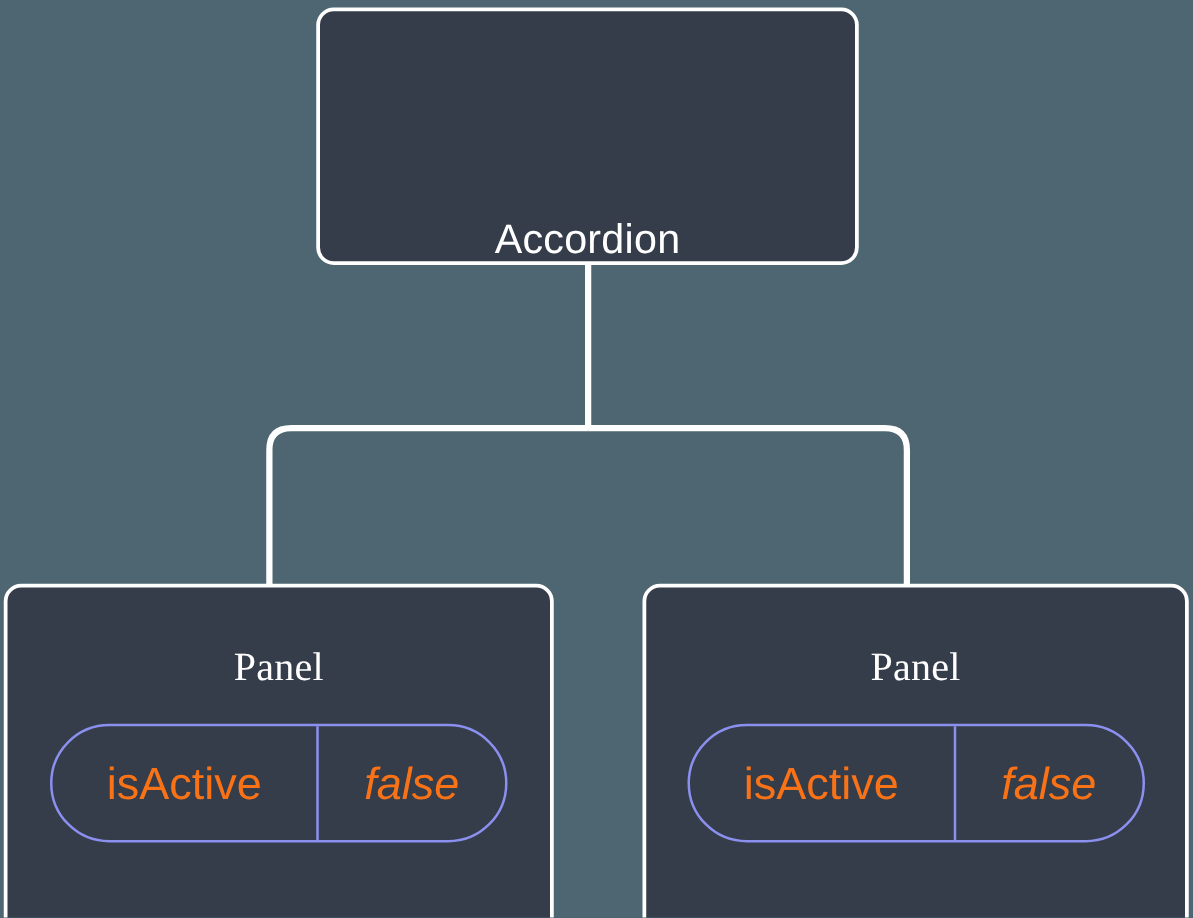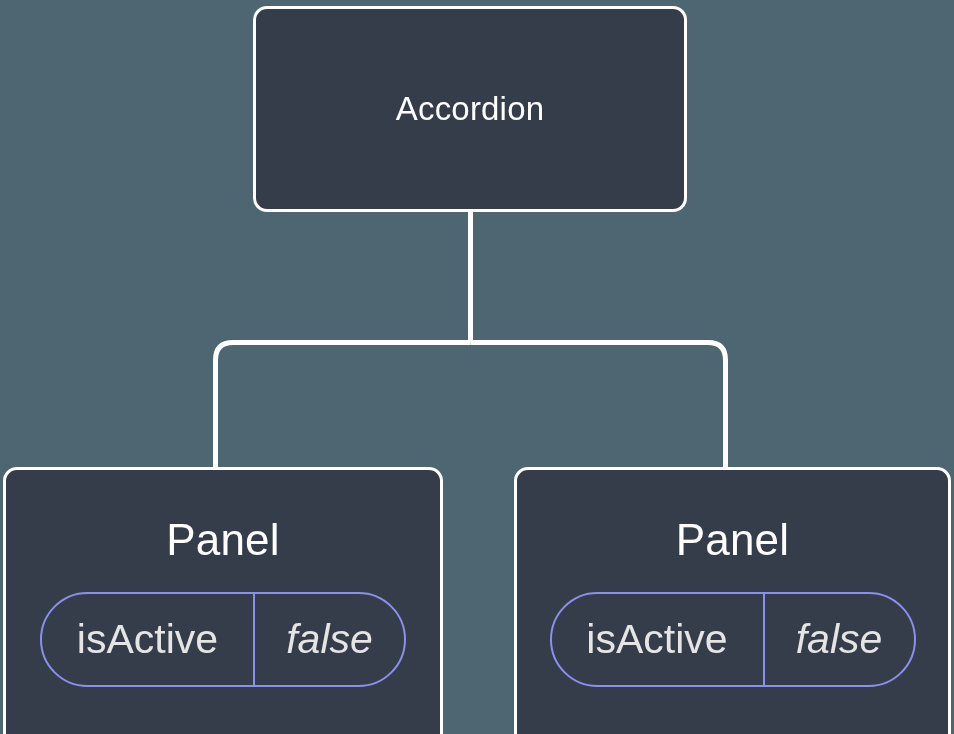--- a/index.html
+++ b/index.html
@@ -45,21 +45,21 @@
     flex-direction: column;
     align-items: center;
   }
 
   
   #node-root {
     left: 253px;
     top: 6px;
     width: 434px;
     height: 206px;
-    justify-content: center;
+    justify-content: flex-end;
   }
 
   .node-title {
     color: #ffffff;
     font-size: 33px;
     font-weight: 400;
     letter-spacing: 0.2px;
     line-height: 1.1;
     text-align: center;
   }
@@ -77,21 +77,22 @@
     width: 440px;
   }
 
   #node-panel-1 {
     left: 514px;
     top: 467px;
     width: 437px;
   }
 
   .panel .node-title {
-    font-size: 44px;
+    font-size: 32px;
+    font-family: Liberation Serif, serif;
   }
 
   
   .prop-pill {
     margin-top: 28px;
     box-sizing: border-box;
     height: 95px;
     border: 2px solid #8b90ef;
     border-radius: 48px;
     display: flex;
@@ -100,22 +101,22 @@
   }
 
   #node-panel-0 .prop-pill { width: 366px; }
   #node-panel-1 .prop-pill { width: 366px; }
 
   .prop-key,
   .prop-value {
     display: flex;
     align-items: center;
     justify-content: center;
-    color: #e5e5e5;
-    font-size: 41px;
+    color: #f97316;
+    font-size: 36px;
     font-weight: 400;
     line-height: 1;
     white-space: nowrap;
   }
 
   .prop-key {
     flex: 0 0 211px;
     border-right: 2px solid #8b90ef;
   }
 

